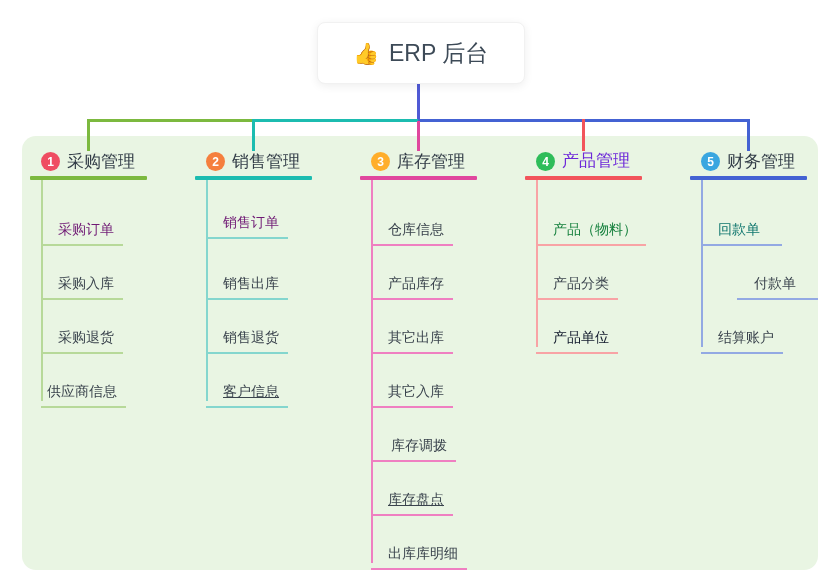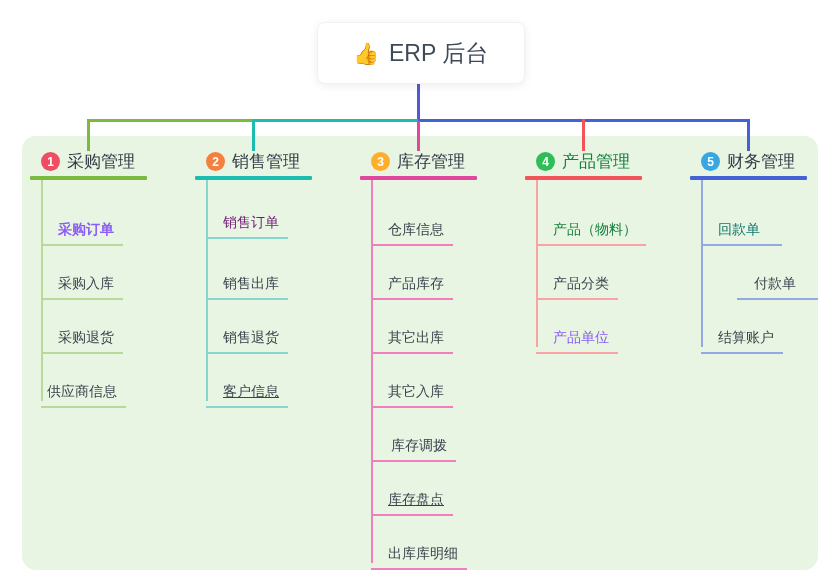--- a/index.html
+++ b/index.html
@@ -51,21 +51,21 @@
       <div class="line" style="left: 252px; top: 119px; width: 3px; height: 32px; background: rgb(28, 188, 176);"></div>
       <div class="line" style="left: 417px; top: 121px; width: 3px; height: 30px; background: rgb(224, 71, 158);"></div>
       <div class="line" style="left: 582px; top: 119px; width: 3px; height: 32px; background: rgb(242, 84, 91);"></div>
       <div class="line" style="left: 747px; top: 119px; width: 3px; height: 32px; background: rgb(68, 98, 211);"></div>
     </div>
   <div id="branches">
       <div class="badge" style="left: 41px; top: 152px; background: rgb(239, 77, 98);">1</div>
       <div class="branch-label" style="left: 67px; top: 151px; color: rgb(49, 59, 70);">采购管理</div>
       <div class="branch-underline" style="left: 30px; top: 176px; width: 117px; background: rgb(124, 185, 63);"></div>
       <div class="line" style="left: 41px; top: 180px; width: 2px; height: 221px; background: rgb(183, 217, 153);"></div>
-      <div class="child" style="left: 41px; top: 211px; border-bottom: 2px solid rgb(183, 217, 153); color: #8b5cf6; font-weight: bold;">采购订单</div>
+      <div class="child" style="left: 41px; top: 211px; border-bottom: 2px solid rgb(183, 217, 153); color: #701a75;">采购订单</div>
       <div class="child" style="left: 41px; top: 265px; border-bottom: 2px solid rgb(183, 217, 153); color: rgb(58, 67, 77);">采购入库</div>
       <div class="child" style="left: 41px; top: 319px; border-bottom: 2px solid rgb(183, 217, 153); color: rgb(58, 67, 77);">采购退货</div>
       <div class="child" style="left: 41px; top: 373px; border-bottom: 2px solid rgb(183, 217, 153); color: rgb(58, 67, 77); padding-left: 6px;">供应商信息</div>
       <div class="badge" style="left: 206px; top: 152px; background: rgb(245, 127, 62);">2</div>
       <div class="branch-label" style="left: 232px; top: 151px; color: rgb(49, 59, 70);">销售管理</div>
       <div class="branch-underline" style="left: 195px; top: 176px; width: 117px; background: rgb(28, 188, 176);"></div>
       <div class="line" style="left: 206px; top: 180px; width: 2px; height: 221px; background: rgb(132, 214, 206);"></div>
       <div class="child" style="left: 206px; top: 204px; border-bottom: 2px solid rgb(132, 214, 206); color: #701a75;">销售订单</div>
       <div class="child" style="left: 206px; top: 265px; border-bottom: 2px solid rgb(132, 214, 206); color: rgb(58, 67, 77);">销售出库</div>
       <div class="child" style="left: 206px; top: 319px; border-bottom: 2px solid rgb(132, 214, 206); color: rgb(58, 67, 77);">销售退货</div>
@@ -75,26 +75,26 @@
       <div class="branch-underline" style="left: 360px; top: 176px; width: 117px; background: rgb(224, 71, 158);"></div>
       <div class="line" style="left: 371px; top: 180px; width: 2px; height: 383px; background: rgb(239, 127, 193);"></div>
       <div class="child" style="left: 371px; top: 211px; border-bottom: 2px solid rgb(239, 127, 193); color: rgb(58, 67, 77);">仓库信息</div>
       <div class="child" style="left: 371px; top: 265px; border-bottom: 2px solid rgb(239, 127, 193); color: rgb(58, 67, 77);">产品库存</div>
       <div class="child" style="left: 371px; top: 319px; border-bottom: 2px solid rgb(239, 127, 193); color: rgb(58, 67, 77);">其它出库</div>
       <div class="child" style="left: 371px; top: 373px; border-bottom: 2px solid rgb(239, 127, 193); color: rgb(58, 67, 77);">其它入库</div>
       <div class="child" style="left: 371px; top: 427px; border-bottom: 2px solid rgb(239, 127, 193); color: rgb(58, 67, 77); padding-left: 20px;">库存调拨</div>
       <div class="child" style="left: 371px; top: 481px; border-bottom: 2px solid rgb(239, 127, 193); color: rgb(58, 67, 77); text-decoration: underline;">库存盘点</div>
       <div class="child" style="left: 371px; top: 535px; border-bottom: 2px solid rgb(239, 127, 193); color: rgb(58, 67, 77);">出库库明细</div>
       <div class="badge" style="left: 536px; top: 152px; background: rgb(47, 189, 90);">4</div>
-      <div class="branch-label" style="left: 562px; top: 151px; color: #15803d;">产品管理</div>
+      <div class="branch-label" style="left: 562px; top: 151px; color: #6d28d9; font-family: Liberation Mono, monospace;">产品管理</div>
       <div class="branch-underline" style="left: 525px; top: 176px; width: 117px; background: rgb(242, 84, 91);"></div>
       <div class="line" style="left: 536px; top: 180px; width: 2px; height: 167px; background: rgb(248, 163, 165);"></div>
       <div class="child" style="left: 536px; top: 211px; border-bottom: 2px solid rgb(248, 163, 165); color: #15803d;">产品（物料）</div>
       <div class="child" style="left: 536px; top: 265px; border-bottom: 2px solid rgb(248, 163, 165); color: rgb(58, 67, 77);">产品分类</div>
-      <div class="child" style="left: 536px; top: 319px; border-bottom: 2px solid rgb(248, 163, 165); color: #8b5cf6;">产品单位</div>
+      <div class="child" style="left: 536px; top: 319px; border-bottom: 2px solid rgb(248, 163, 165); color: #0f172a;">产品单位</div>
       <div class="badge" style="left: 701px; top: 152px; background: rgb(58, 166, 224);">5</div>
       <div class="branch-label" style="left: 727px; top: 151px; color: rgb(49, 59, 70);">财务管理</div>
       <div class="branch-underline" style="left: 690px; top: 176px; width: 117px; background: rgb(68, 98, 211);"></div>
       <div class="line" style="left: 701px; top: 180px; width: 2px; height: 167px; background: rgb(147, 169, 227);"></div>
       <div class="child" style="left: 701px; top: 211px; border-bottom: 2px solid rgb(147, 169, 227); color: #0f766e;">回款单</div>
       <div class="child" style="left: 701px; top: 265px; border-bottom: 2px solid rgb(147, 169, 227); color: rgb(58, 67, 77); margin-left: 36px;">付款单</div>
       <div class="child" style="left: 701px; top: 319px; border-bottom: 2px solid rgb(147, 169, 227); color: rgb(58, 67, 77);">结算账户</div>
     </div>
 </div>
 

